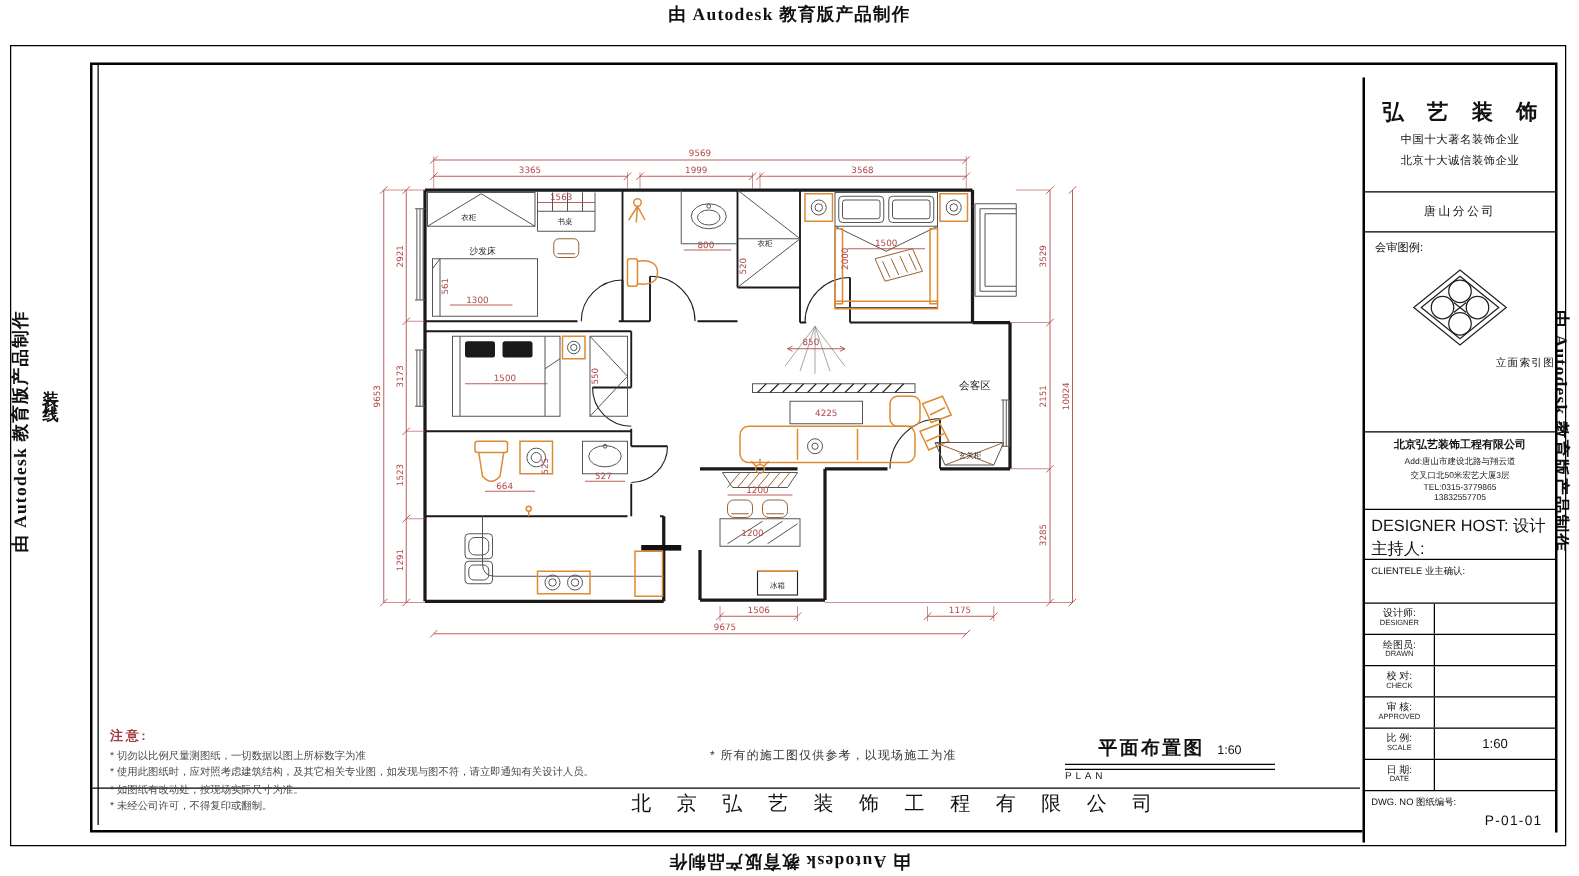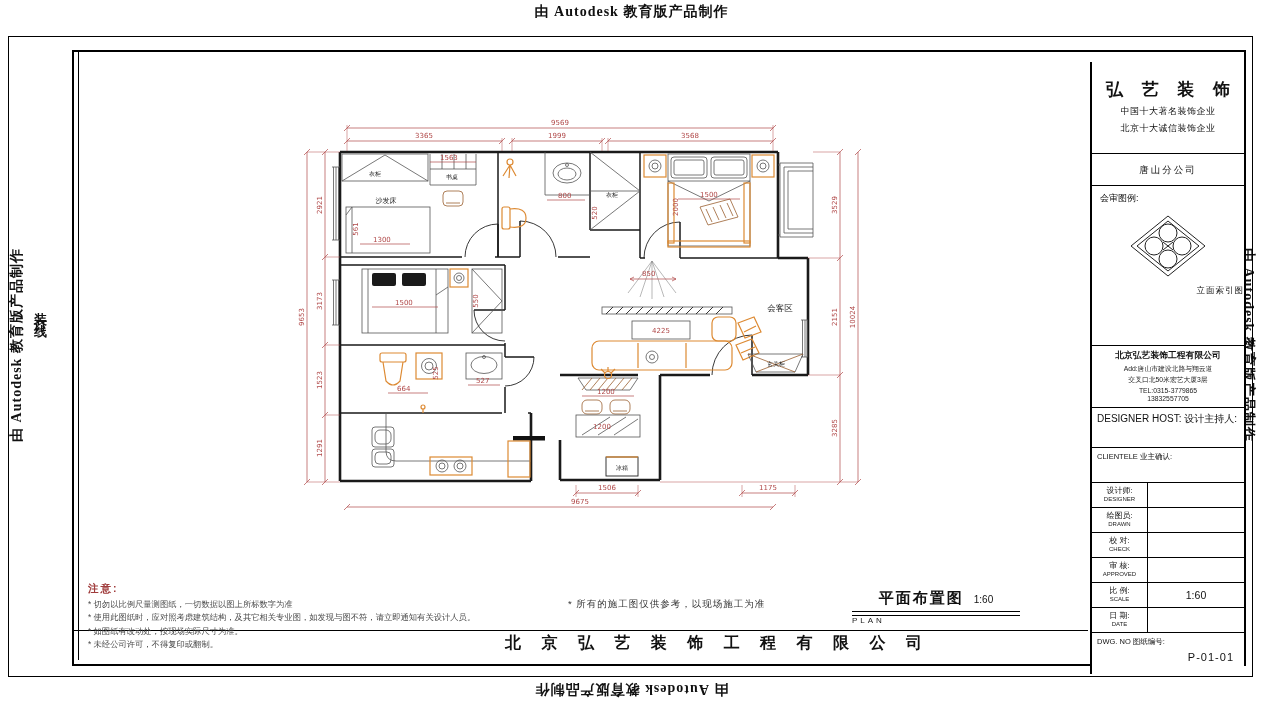--- a/index.html
+++ b/index.html
@@ -25,21 +25,21 @@
   .tb-brand .big{margin-top:16px;font-size:17px;font-weight:bold;letter-spacing:7px;text-indent:7px}
   .tb-brand .slogan{font-size:9px;font-weight:normal;margin-top:4px;letter-spacing:0.5px}
   .tb-branch{height:32px;text-align:center;font-size:9.5px;line-height:32px;letter-spacing:2px}
   .tb-logo{height:160px}
   .tb-logo .legend{font-size:9px;margin:6px 0 0 8px}
   .tb-logo svg{display:block;margin:10px auto 0 auto}
   .tb-logo .caption{text-align:right;font-size:8.5px;margin-top:8px;letter-spacing:1px}
   .tb-info{height:62px;text-align:center}
   .tb-info .co{font-size:8.8px;font-weight:bold;margin-top:4px}
   .tb-info .sm{font-size:6.8px;color:#222;margin-top:1.5px}
-  .tb-row40{height:40px;font-size:10px;padding:4px 0 13px 5px;box-sizing:border-box}
+  .tb-row40{height:40px;font-size:13px;padding:4px 0 13px 5px;box-sizing:border-box}
   .tb-row35{height:35px;font-size:7.5px;padding:4px 0 0 5px;box-sizing:border-box}
   .tb-grid{height:150px}
   .tb-grid .grow{display:flex;height:25px;box-sizing:border-box;border-bottom:1px solid #000}
   .tb-grid .grow:last-child{border-bottom:none}
   .tb-grid .gl{width:56px;border-right:1px solid #000;text-align:center;box-sizing:border-box;padding-top:2px}
   .tb-grid .gl .cn{font-size:8px}
   .tb-grid .gl .en{font-size:6px;color:#222}
   .tb-grid .gv{flex:1;text-align:center;font-size:10.5px;line-height:24px}
   .tb-dwg{height:41px;border-bottom:none !important}
   .tb-dwg .lab{font-size:7.5px;margin:4px 0 0 5px}
@@ -49,21 +49,21 @@
   .notes .nt{font-size:10.5px;font-weight:bold;color:#a03c3c;letter-spacing:2px}
   .notes .ni{font-size:8.3px;color:#4a4a4a;margin-top:2.5px;white-space:nowrap}
   .refnote{left:568px;top:598px;font-size:9.5px;color:#333;letter-spacing:1px}
   
   .ptitle{left:852px;top:589px;width:168px}
   .ptitle .row{display:flex;align-items:baseline;justify-content:center}
   .ptitle .t{font-size:15px;font-weight:bold;letter-spacing:2px}
   .ptitle .s{font-size:10px;margin-left:10px}
   .ptitle .dbl{height:2.5px;border-top:1.5px solid #000;border-bottom:1px solid #000;margin-top:3px}
   .ptitle .en{text-align:left;font-size:8px;letter-spacing:3px;margin-top:0;color:#222}
-  .company{left:505px;top:633px;font-size:16px;font-weight:bold;letter-spacing:8px;white-space:nowrap}
+  .company{left:505px;top:633px;font-size:16px;font-weight:normal;letter-spacing:8px;white-space:nowrap}
   
   .plan{left:280px;top:95px}
   .wall{stroke:#1a1a1a;stroke-width:2.6;fill:none}
   .wall2{stroke:#1a1a1a;stroke-width:1.5;fill:none}
   .thin{stroke:#555;stroke-width:0.8;fill:none}
   .blk{stroke:#222;stroke-width:0.9;fill:none}
   .furn{stroke:#dd8a33;stroke-width:1.2;fill:none}
   .furn2{stroke:#9a6030;stroke-width:0.8;fill:none}
   .dim{stroke:#b04848;stroke-width:0.7;fill:none}
   .dimx{stroke:#b04848;stroke-width:0.5;fill:none}

